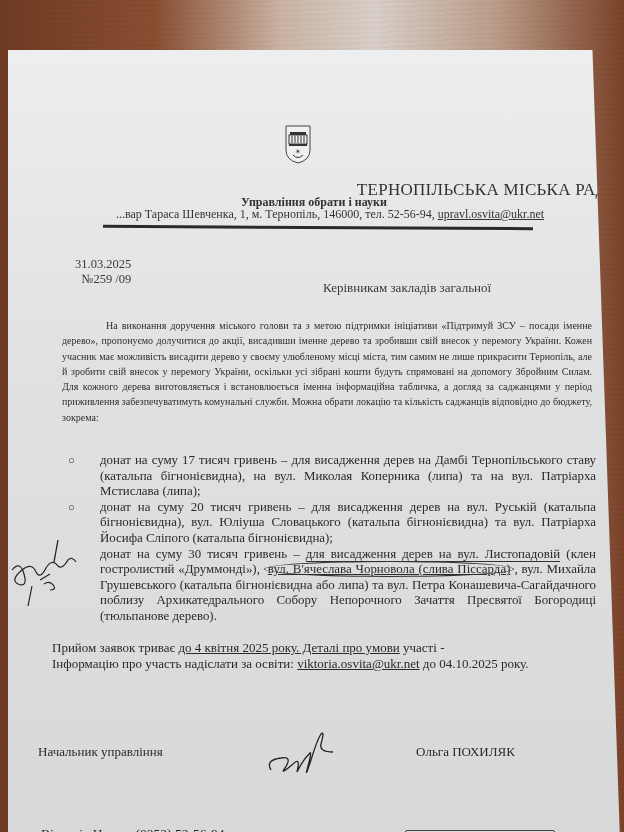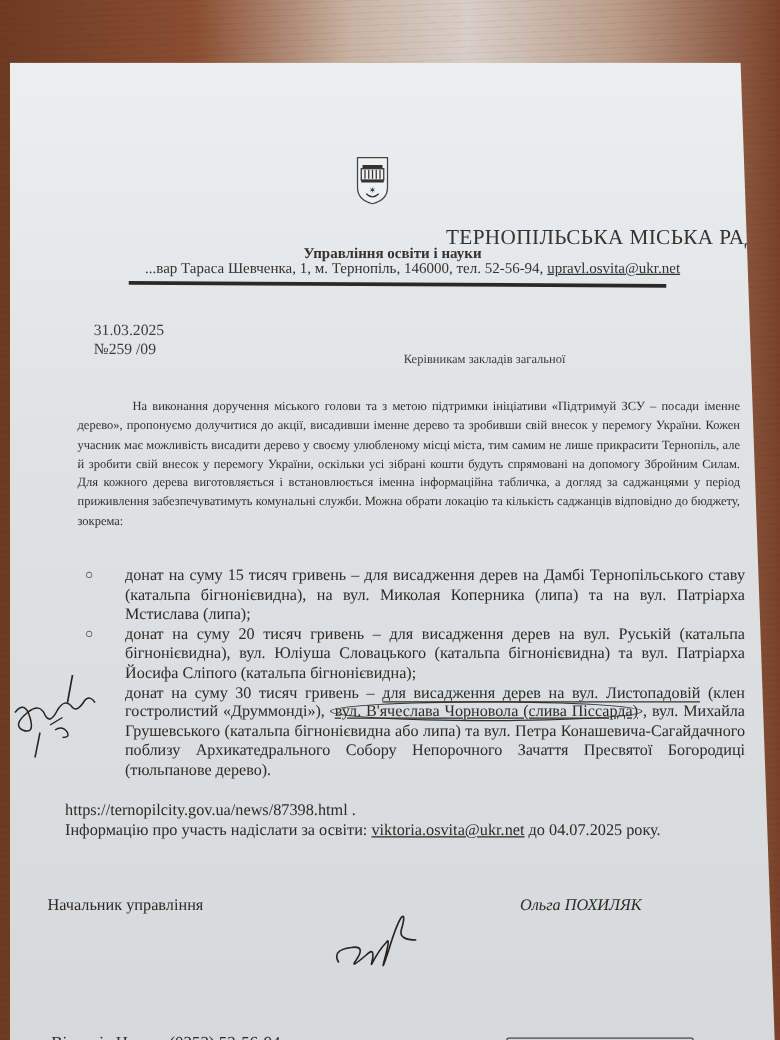--- a/index.html
+++ b/index.html
@@ -35,21 +35,21 @@
   }
   .address {
     left: 108px; top: 157px; font-size: 12px; color: #333; white-space: nowrap;
   }
   .address .email { text-decoration: underline; }
   .rule {
     left: 95px; top: 176px; width: 430px; height: 3px; background: #2a2a2a;
     transform: rotate(0.3deg);
   }
   .meta { font-size: 12.5px; color: #3a3a3a; line-height: 15px; }
-  .addressee { font-size: 10px; color: #3a3a3a; line-height: 16px; }
+  .addressee { font-size: 13px; color: #3a3a3a; line-height: 16px; }
   .body-text {
     left: 54px; top: 268px; width: 530px; font-size: 10px; line-height: 15.3px;
     text-align: justify; color: #2e2e2e;
   }
   .body-text p { margin: 0; text-indent: 44px; }
   ul.donations {
     position: absolute; left: 58px; top: 403px; width: 530px;
     margin: 0; padding: 0; list-style: none;
     font-size: 12.9px; line-height: 15.6px; color: #2a2a2a; text-align: justify;
   }
@@ -58,21 +58,21 @@
     position: absolute; left: 2px; top: 0; font-size: 11px;
   }
   .circled {
     border: 1.2px solid #333; border-radius: 50%; padding: 0 3px; text-decoration: underline;
   }
   .underline-hand { border-bottom: 1.2px solid #333; }
   .deadline {
     left: 44px; top: 590px; width: 560px; font-size: 13px; line-height: 16px; color: #2a2a2a;
   }
   .deadline .u { text-decoration: underline; }
-  .sign-row { top: 666px; font-size: 13px; color: #2a2a2a; }
+  .sign-row { top: 694px; font-size: 13px; color: #2a2a2a; }
   .contact { left: 33px; top: 776px; font-size: 13.5px; color: #2a2a2a; }
   .stamp {
     left: 397px; top: 780px; width: 150px; height: 60px;
     border: 1.5px solid #444; border-radius: 2px; padding: 2px 4px;
     font-family: "DejaVu Sans", "Liberation Sans", sans-serif;
     font-size: 7.3px; line-height: 8.5px; color: #3d3d3d; letter-spacing: 0.2px;
     box-sizing: border-box;
   }
   .margin-note {
     left: 2px; top: 490px; width: 70px; height: 70px;
@@ -93,72 +93,74 @@
     <line x1="11" y1="12" x2="11" y2="19" stroke="#333" stroke-width="1"></line>
     <line x1="14" y1="12" x2="14" y2="19" stroke="#333" stroke-width="1"></line>
     <line x1="17" y1="12" x2="17" y2="19" stroke="#333" stroke-width="1"></line>
     <line x1="20" y1="12" x2="20" y2="19" stroke="#333" stroke-width="1"></line>
     <rect x="5" y="20" width="18" height="2" fill="#333"></rect>
     <text x="14" y="30" text-anchor="middle" font-size="7" fill="#333">✶</text>
     <path d="M9 31 Q14 36 19 31" fill="none" stroke="#333" stroke-width="1"></path>
   </svg>
 
   <div class="abs org-name">ТЕРНОПІЛЬСЬКА МІСЬКА РАДА</div>
-  <div class="abs dept-name">Управління освіти і науки</div>
+  <div class="abs dept-name">Управління обрати і науки</div>
   <div class="abs address">
     <span>...вар Тараса Шевченка, 1, м. Тернопіль, 146000, тел. 52-56-94, </span><span class="email">upravl.osvita@ukr.net</span>
   </div>
   <div class="abs rule"></div>
 
-  <div class="abs meta" style="left:67px; top:207px;">
+  <div class="abs meta" style="left:67px; top:207px;text-align:right;">
     <div>31.03.2025</div>
     <div>№259 /09</div>
   </div>
 
   <div class="abs addressee" style="left:315px; top:230px;">
     <div>Керівникам  закладів загальної</div>
   </div>
 
   <div class="abs body-text">
     <p>На виконання доручення міського голови та з метою підтримки ініціативи «Підтримуй ЗСУ – посади іменне дерево», пропонуємо долучитися до акції, висадивши іменне дерево та зробивши свій внесок у перемогу України. Кожен учасник має можливість висадити дерево у своєму улюбленому місці міста, тим самим не лише прикрасити Тернопіль, але й зробити свій внесок у перемогу України, оскільки усі зібрані кошти будуть спрямовані на допомогу Збройним Силам. Для кожного дерева виготовляється і встановлюється іменна інформаційна табличка, а догляд за саджанцями у період приживлення забезпечуватимуть комунальні служби. Можна обрати локацію та кількість саджанців відповідно до бюджету, зокрема:</p>
   </div>
 
   <ul class="donations">
     <li>
       <span class="bullet">○</span>
-      <span>донат на суму 15 тисяч гривень – для висадження дерев на Дамбі Тернопільського ставу (катальпа бігнонієвидна), на вул. Миколая Коперника (липа) та на вул. Патріарха Мстислава (липа);</span>
+      <span>донат на суму 17 тисяч гривень – для висадження дерев на Дамбі Тернопільського ставу (катальпа бігнонієвидна), на вул. Миколая Коперника (липа) та на вул. Патріарха Мстислава (липа);</span>
     </li>
     <li>
       <span class="bullet">○</span>
       <span>донат на суму 20 тисяч гривень – для висадження дерев на вул. Руській (катальпа бігнонієвидна), вул. Юліуша Словацького (катальпа бігнонієвидна) та вул. Патріарха Йосифа Сліпого (катальпа бігнонієвидна);</span>
     </li>
     <li>
       <span>донат на суму 30 тисяч гривень – </span><span class="underline-hand">для висадження дерев на вул. Листопадовій</span><span> (клен гостролистий «Друммонді»), </span><span class="circled">вул. В'ячеслава Чорновола (слива Піссарда)</span><span>, вул. Михайла Грушевського (катальпа бігнонієвидна або липа) та вул. Петра Конашевича-Сагайдачного поблизу Архикатедрального Собору Непорочного Зачаття Пресвятої Богородиці (тюльпанове дерево).</span>
     </li>
   </ul>
 
   <svg class="abs margin-note" viewBox="0 0 70 70">
     <path d="M48 0 L44 22" stroke="#222" stroke-width="1.3" fill="none"></path>
     <path d="M2 30 Q10 20 14 34 Q18 48 8 44 Q0 40 12 30 Q22 22 26 32 Q30 40 36 28 Q42 18 48 26 Q52 30 58 20 Q62 16 66 22" stroke="#222" stroke-width="1.2" fill="none"></path>
     <path d="M30 40 L40 34 M34 44 Q40 40 44 46 Q46 50 40 50" stroke="#222" stroke-width="1.1" fill="none"></path>
     <path d="M22 46 L18 66" stroke="#222" stroke-width="1.2" fill="none"></path>
   </svg>
 
   <div class="abs deadline">
-    <div>https://ternopilcity.gov.ua/news/87398.html .</div>
     <div>
-      <span>Інформацію про участь  надіслати за освіти: </span><span class="u">viktoria.osvita@ukr.net</span><span> до 04.07.2025 року.</span>
+      <span>Прийом заявок  триває </span><span class="u">до 4 квітня 2025 року. Деталі про умови</span><span> участі -</span>
+    </div>
+    <div>
+      <span>Інформацію про участь  надіслати за освіти: </span><span class="u">viktoria.osvita@ukr.net</span><span> до 04.10.2025 року.</span>
     </div>
   </div>
 
   <div class="abs sign-row" style="left:30px;">Начальник управління</div>
   <svg class="abs" style="left:255px; top:680px; width:78px; height:50px;" viewBox="0 0 78 50">
     <path d="M8 40 Q2 30 18 28 Q30 26 22 38 Q16 46 30 34 Q38 26 34 42 Q40 30 46 24 Q50 18 44 40 Q42 48 48 30 Q54 10 58 4 Q62 0 58 14 Q56 22 70 22" stroke="#222" stroke-width="1.3" fill="none"></path>
   </svg>
-  <div class="abs sign-row" style="left:408px;font-style:italic;">Ольга ПОХИЛЯК</div>
+  <div class="abs sign-row" style="left:408px;">Ольга ПОХИЛЯК</div>
 
   <div class="abs contact">Вікторія Цушко (0352) 52-56-94</div>
 
   <div class="abs stamp">
     
     
     
   </div>
 </div>
 

